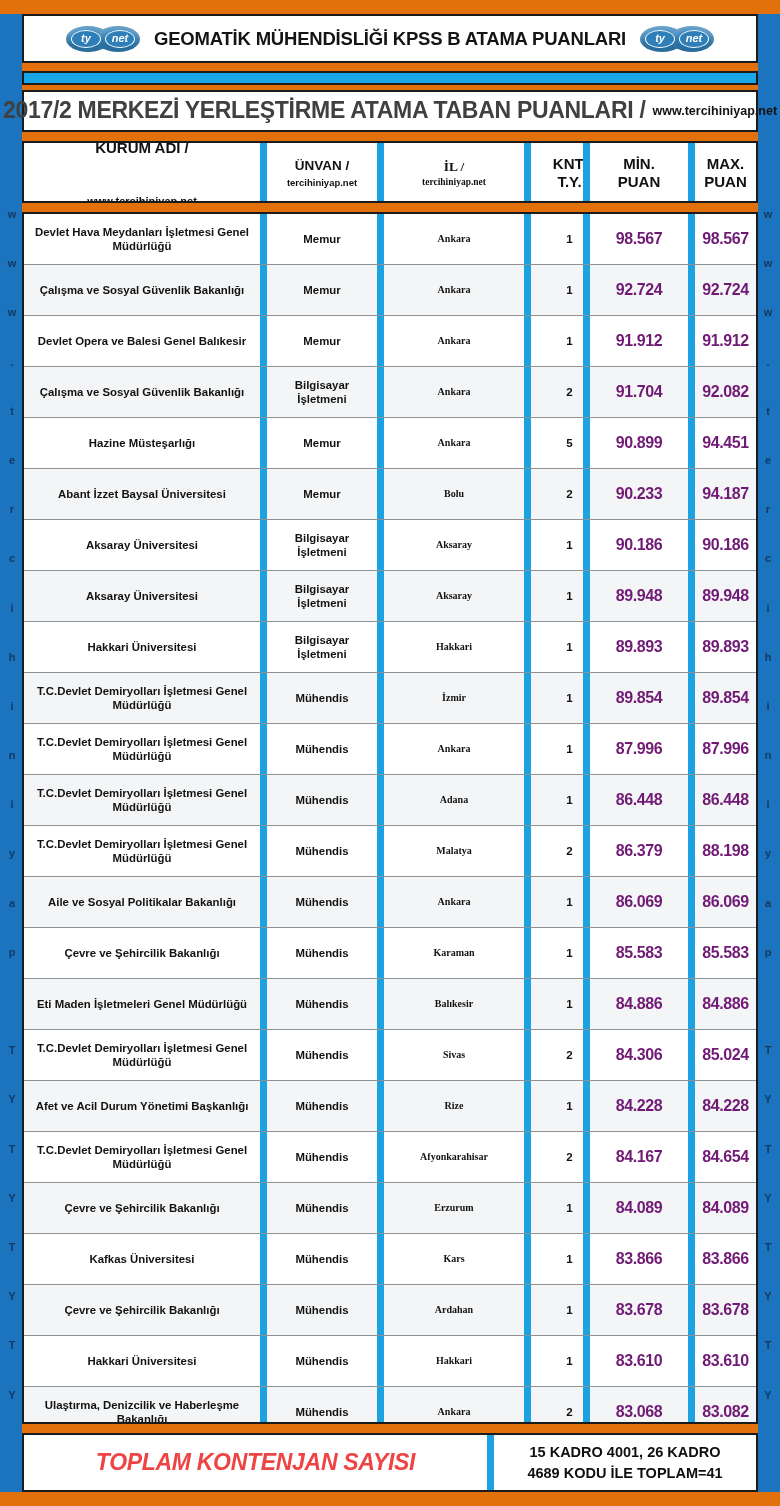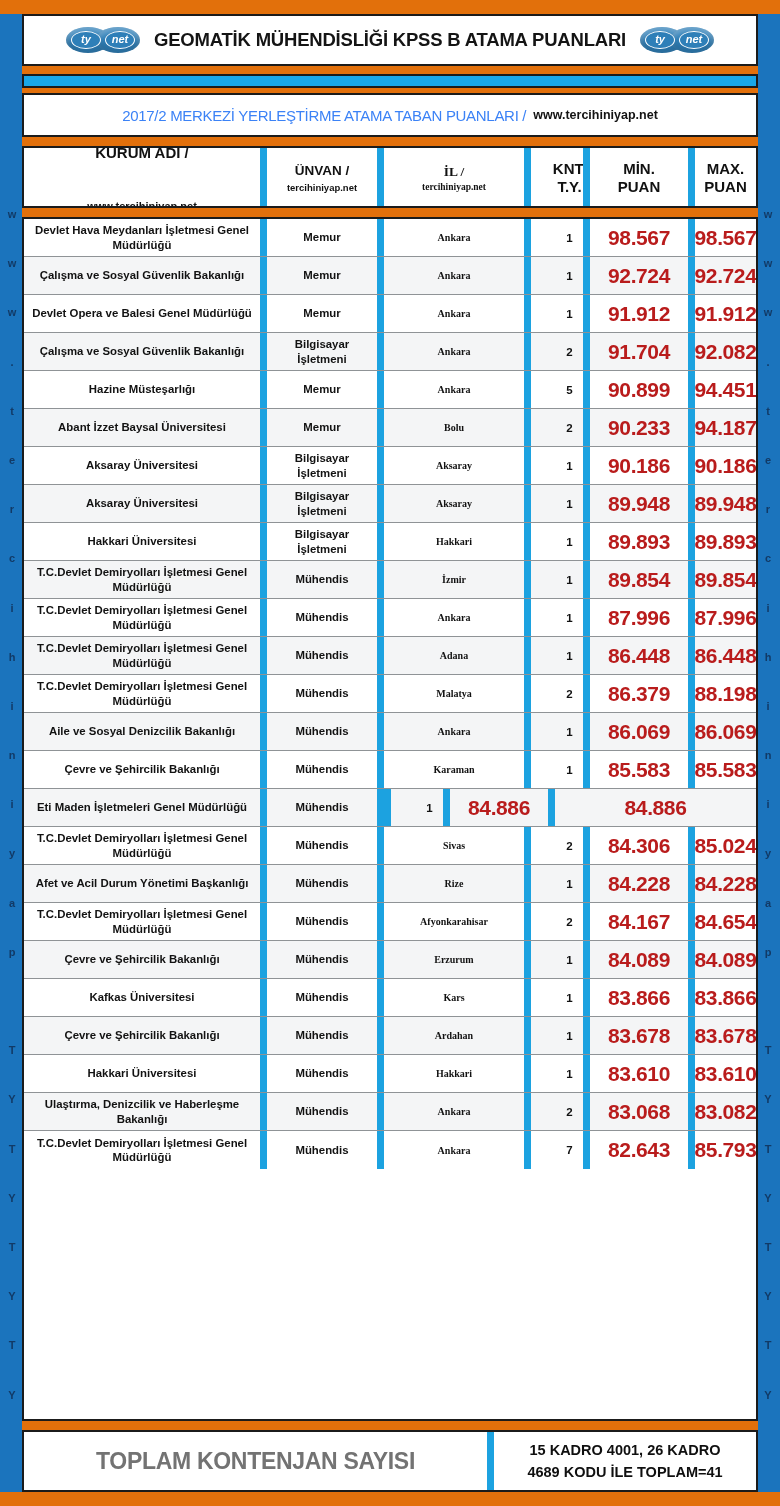--- a/index.html
+++ b/index.html
@@ -130,23 +130,23 @@
   .subtitle {
     background: #ffffff;
     border: 2px solid #1b1b1b;
     height: 44px;
     display: flex;
     align-items: center;
     justify-content: center;
     gap: 7px;
   }
   .subtitle-main {
-    font-size: 15px;
-    font-weight: normal;
-    color: #3b82f6;
+    font-size: 23px;
+    font-weight: bold;
+    color: #404040;
     white-space: nowrap;
     letter-spacing: -0.3px;
   }
   .subtitle-url {
     font-size: 12.5px;
     font-weight: bold;
     color: #131313;
     white-space: nowrap;
   }
 
@@ -166,21 +166,21 @@
     align-items: stretch;
     border-bottom: 1px solid #8f9396;
   }
   .row:last-child { border-bottom: none; }
 
   .thead {
     height: 60px;
     border-bottom: none;
   }
   .body-row {
-    height: 38px;
+    height: 51px;
     background: #ffffff;
   }
   .body-row.alt { background: #f4f5f6; }
 
   .cell {
     display: flex;
     flex-direction: column;
     align-items: center;
     justify-content: center;
     text-align: center;
@@ -235,43 +235,44 @@
     font-size: 10px;
     font-weight: bold;
     color: #121212;
   }
   .td-knt {
     font-size: 11.5px;
     font-weight: bold;
     color: #121212;
   }
   .td-score {
-    font-size: 21px;
-    font-weight: bold;
-    color: #b91c1c;
+    font-size: 16px;
+    font-weight: bold;
+    color: #701a75;
     letter-spacing: -0.4px;
   }
 
   
   .footer {
     background: #ffffff;
     border: 2px solid #1b1b1b;
     height: 62px;
     display: flex;
     align-items: stretch;
   }
   .footer-left {
     flex: 1 1 auto;
     display: flex;
     align-items: center;
     justify-content: center;
     font-size: 23px;
     font-weight: bold;
-    color: #737373;
+    color: #ef4444;
     letter-spacing: -0.3px;
+    font-style: italic;
   }
   .footer-sep { flex: 0 0 7px; background: #1CA2E0; }
   .footer-right {
     flex: 0 0 262px;
     display: flex;
     flex-direction: column;
     align-items: center;
     justify-content: center;
     gap: 3px;
     font-size: 14.5px;
@@ -458,21 +459,21 @@
           <div class="cell c-min">
             <span class="td-score">92.724</span>
           </div>
           <div class="sep"></div>
           <div class="cell c-max">
             <span class="td-score">92.724</span>
           </div>
         </div>
         <div class="row body-row">
           <div class="cell c-kurum">
-            <span class="td-kurum">Devlet Opera ve Balesi Genel Müdürlüğü</span>
+            <span class="td-kurum">Devlet Opera ve Balesi Genel Balıkesir</span>
           </div>
           <div class="sep"></div>
           <div class="cell c-unvan">
             <span class="td-unvan">Memur</span>
           </div>
           <div class="sep"></div>
           <div class="cell c-il">
             <span class="td-il">Ankara</span>
           </div>
           <div class="sep"></div>
@@ -733,21 +734,21 @@
           <div class="cell c-min">
             <span class="td-score">86.379</span>
           </div>
           <div class="sep"></div>
           <div class="cell c-max">
             <span class="td-score">88.198</span>
           </div>
         </div>
         <div class="row body-row alt">
           <div class="cell c-kurum">
-            <span class="td-kurum">Aile ve Sosyal Denizcilik Bakanlığı</span>
+            <span class="td-kurum">Aile ve Sosyal Politikalar Bakanlığı</span>
           </div>
           <div class="sep"></div>
           <div class="cell c-unvan">
             <span class="td-unvan">Mühendis</span>
           </div>
           <div class="sep"></div>
           <div class="cell c-il">
             <span class="td-il">Ankara</span>
           </div>
           <div class="sep"></div>
@@ -790,20 +791,23 @@
         </div>
         <div class="row body-row alt">
           <div class="cell c-kurum">
             <span class="td-kurum">Eti Maden İşletmeleri Genel Müdürlüğü</span>
           </div>
           <div class="sep"></div>
           <div class="cell c-unvan">
             <span class="td-unvan">Mühendis</span>
           </div>
           <div class="sep"></div>
+          <div class="cell c-il">
+            <span class="td-il">Balıkesir</span>
+          </div>
           <div class="sep"></div>
           <div class="cell c-knt">
             <span class="td-knt">1</span>
           </div>
           <div class="sep"></div>
           <div class="cell c-min">
             <span class="td-score">84.886</span>
           </div>
           <div class="sep"></div>
           <div class="cell c-max">

